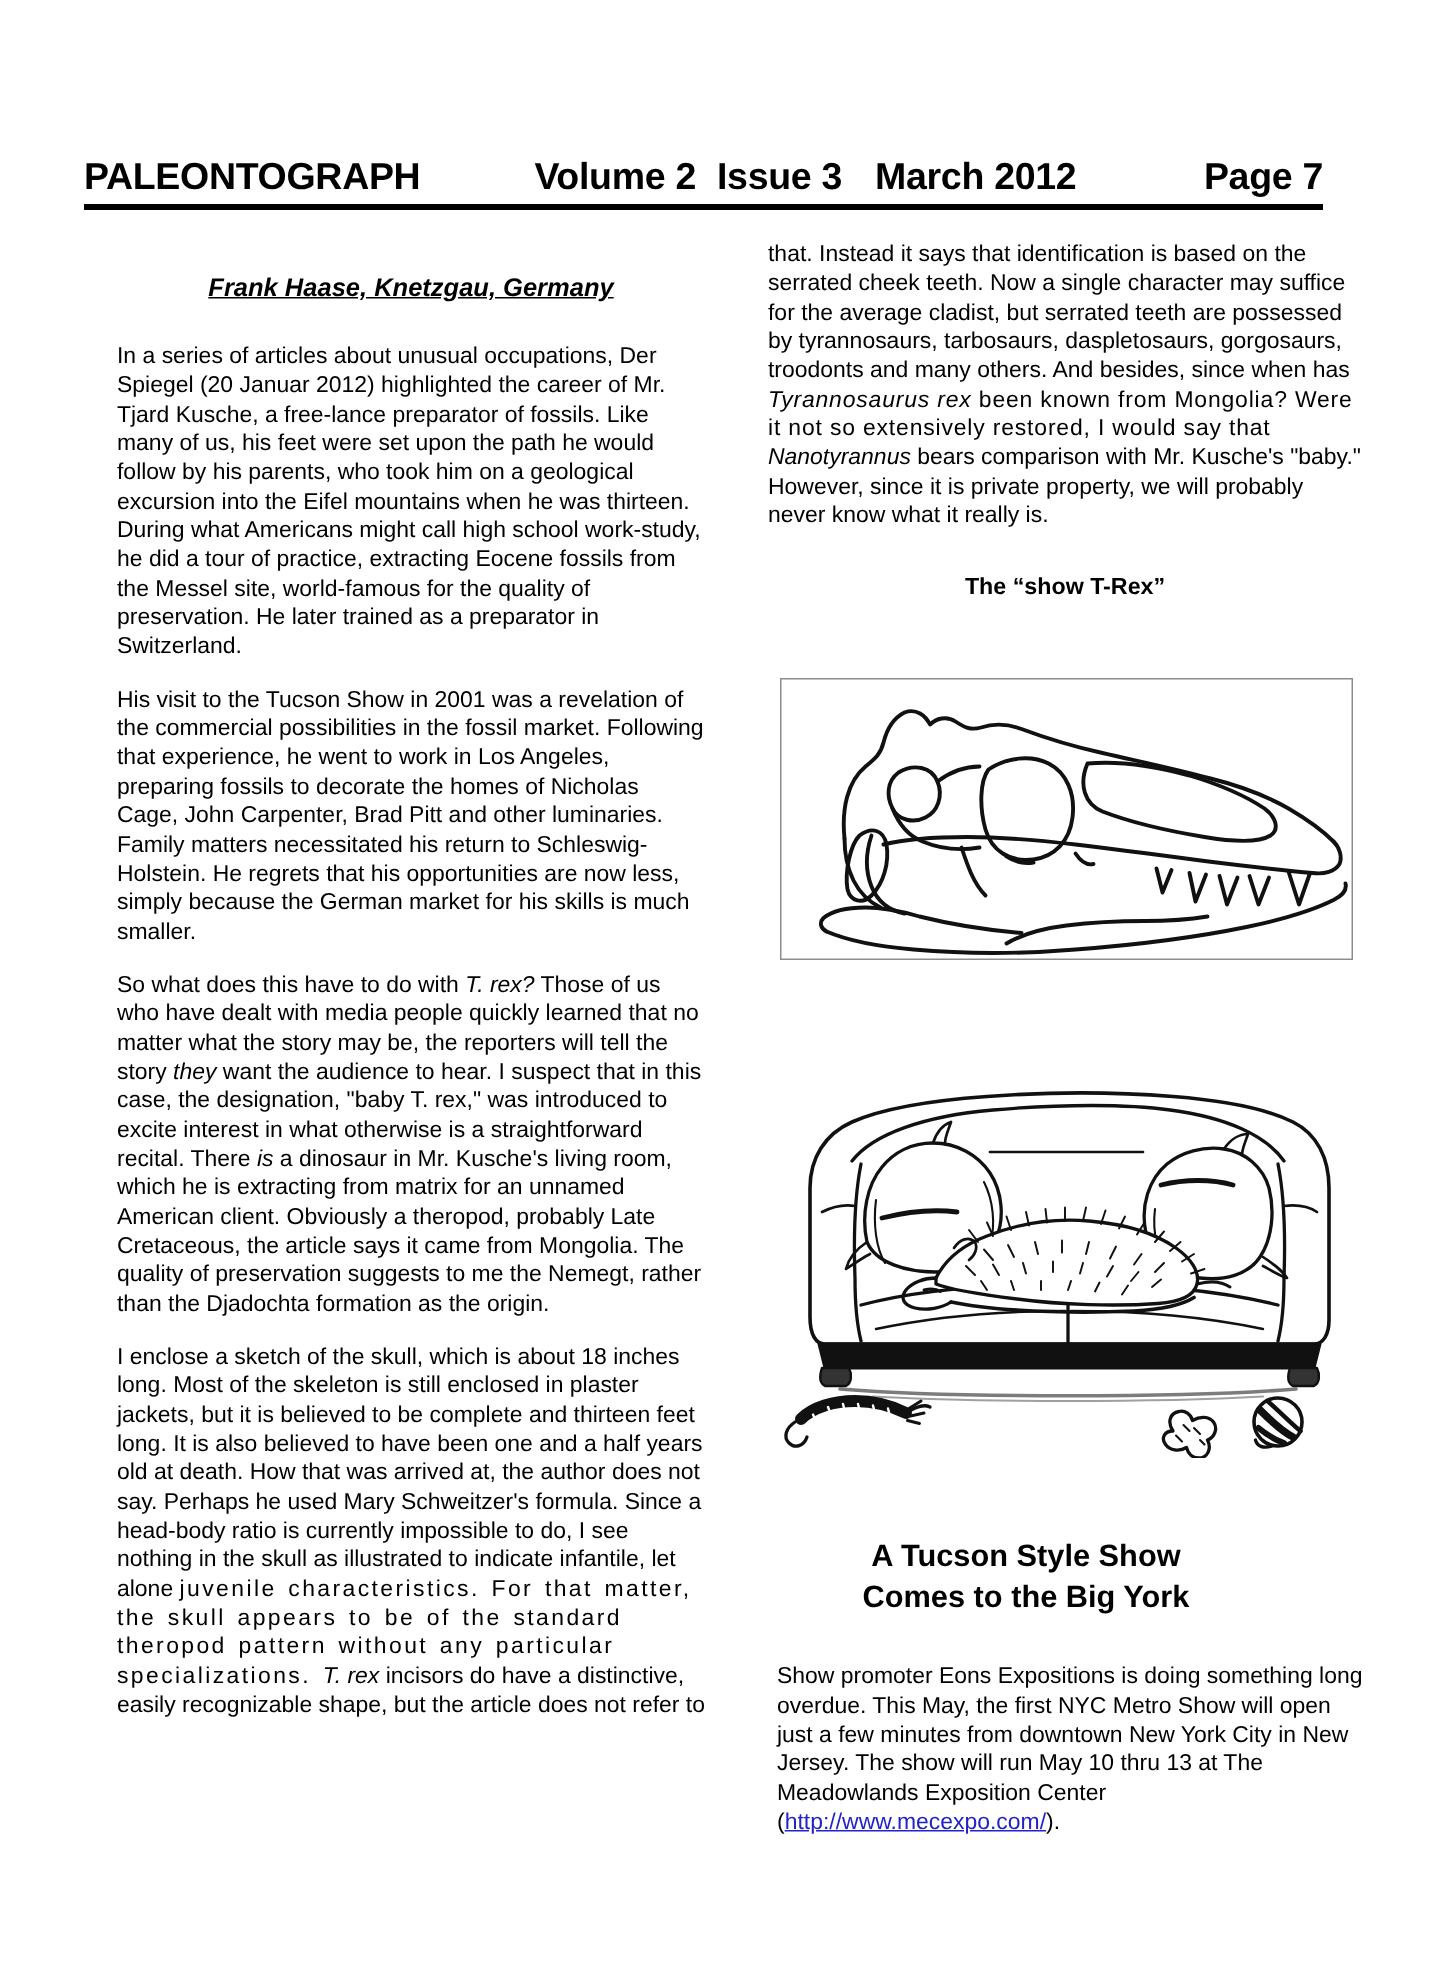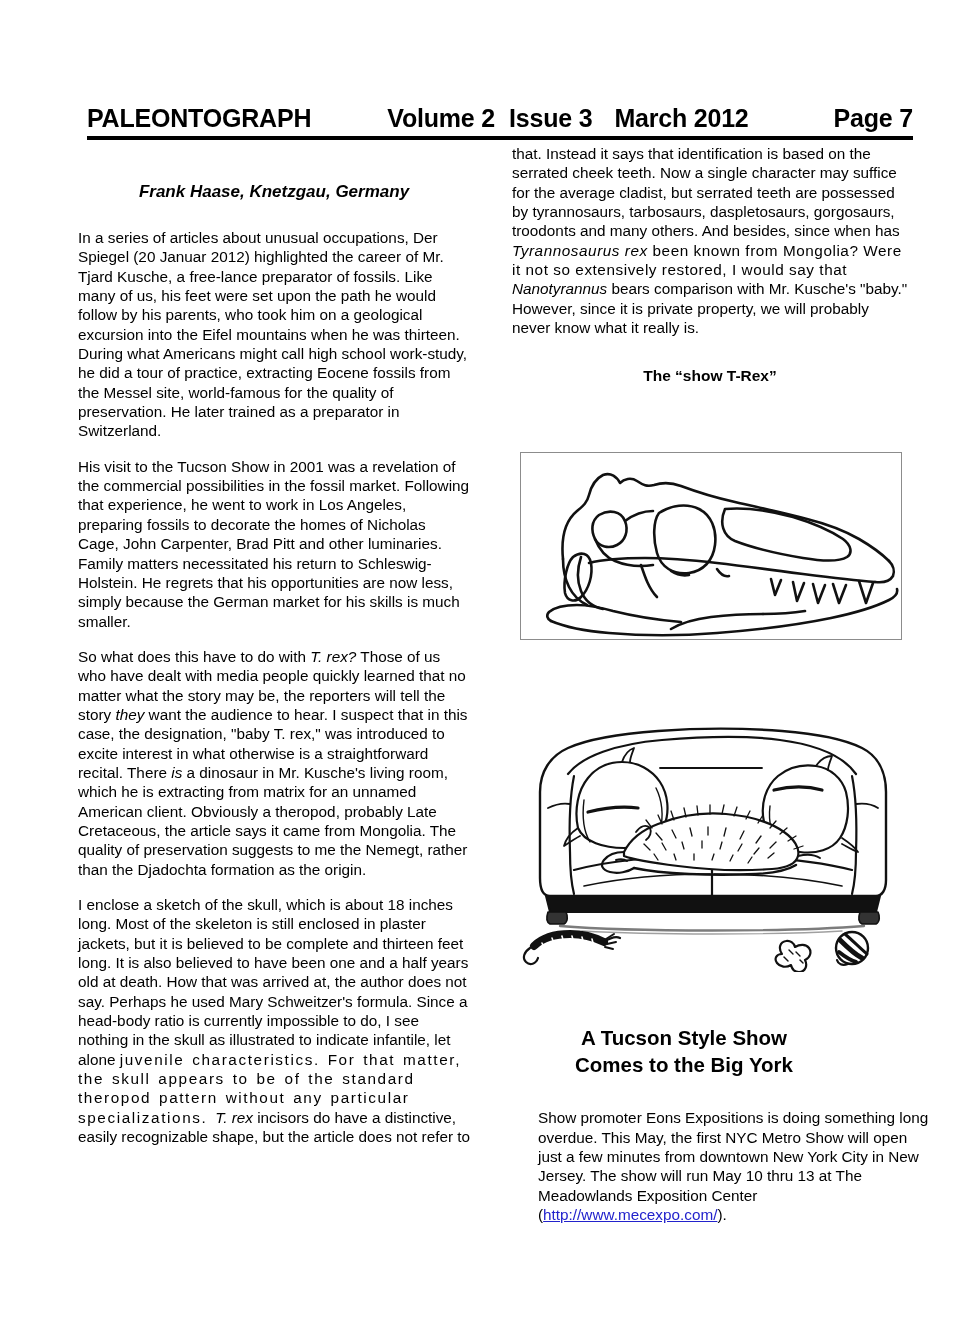--- a/index.html
+++ b/index.html
@@ -12,21 +12,21 @@
     height: 1325px;
     font-family: "Liberation Sans", sans-serif;
     color: #000000;
     position: relative;
     overflow: hidden;
   }
 
   
   .masthead {
     position: absolute;
-    left: 87px;
+    left: 56px;
     top: 104px;
     width: 826px;
     border-bottom: 4px solid #000;
     padding-bottom: 3px;
     display: flex;
     align-items: baseline;
     font-weight: bold;
     font-size: 25px;
     letter-spacing: -0.2px;
     white-space: nowrap;
@@ -42,37 +42,38 @@
   
   .col-left {
     position: absolute;
     left: 78px;
     top: 160px;
     width: 392px;
   }
   .col-right {
     position: absolute;
     left: 512px;
-    top: 144px;
+    top: 160px;
     width: 396px;
   }
 
   h1.headline {
     font-size: 20.5px;
     font-weight: bold;
     text-align: center;
     margin: 8px 0 0 0;
     line-height: 1.25;
   }
   h2.byline {
     font-size: 17px;
     font-weight: bold;
     font-style: italic;
     text-align: center;
     margin: 22px 0 0 0;
+    text-decoration: underline;
   }
 
   p.body {
     font-size: 15.3px;
     line-height: 1.265;
     margin: 0 0 16px 0;
     text-align: left;
   }
   p.body.first { margin-top: 26px; }
   p.body.tight { margin-bottom: 0; }
@@ -120,21 +121,21 @@
     top: 1025px;
     width: 396px;
     text-align: center;
     font-size: 20.5px;
     font-weight: bold;
     line-height: 1.3;
   }
 
   .promo-para {
     position: absolute;
-    left: 538px;
+    left: 518px;
     top: 1093px;
     width: 396px;
     font-size: 15.3px;
     line-height: 1.265;
   }
   a.link {
     color: #2222cc;
     text-decoration: underline;
   }
 </style>

